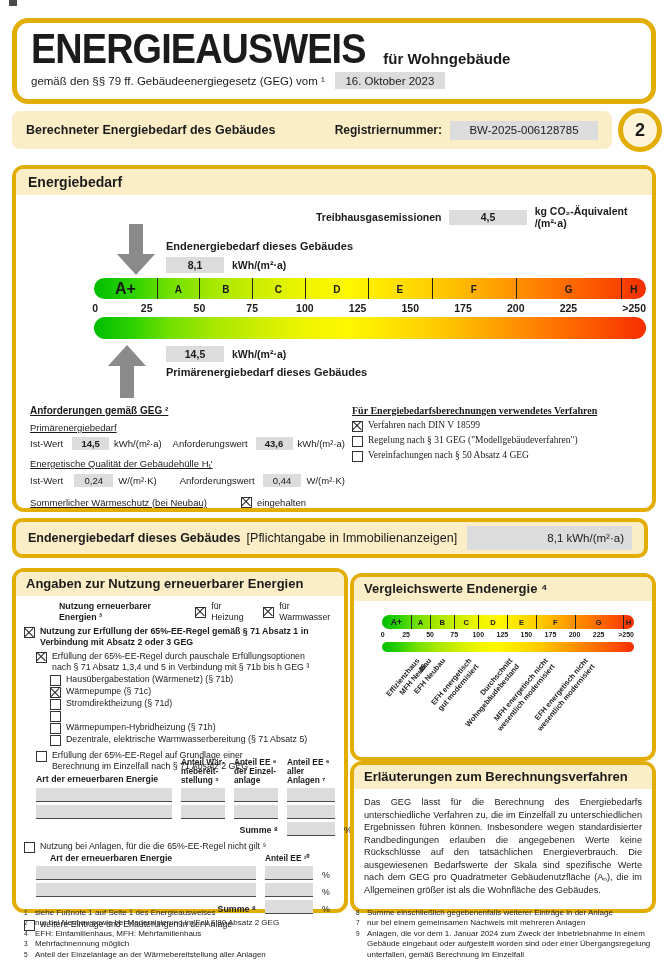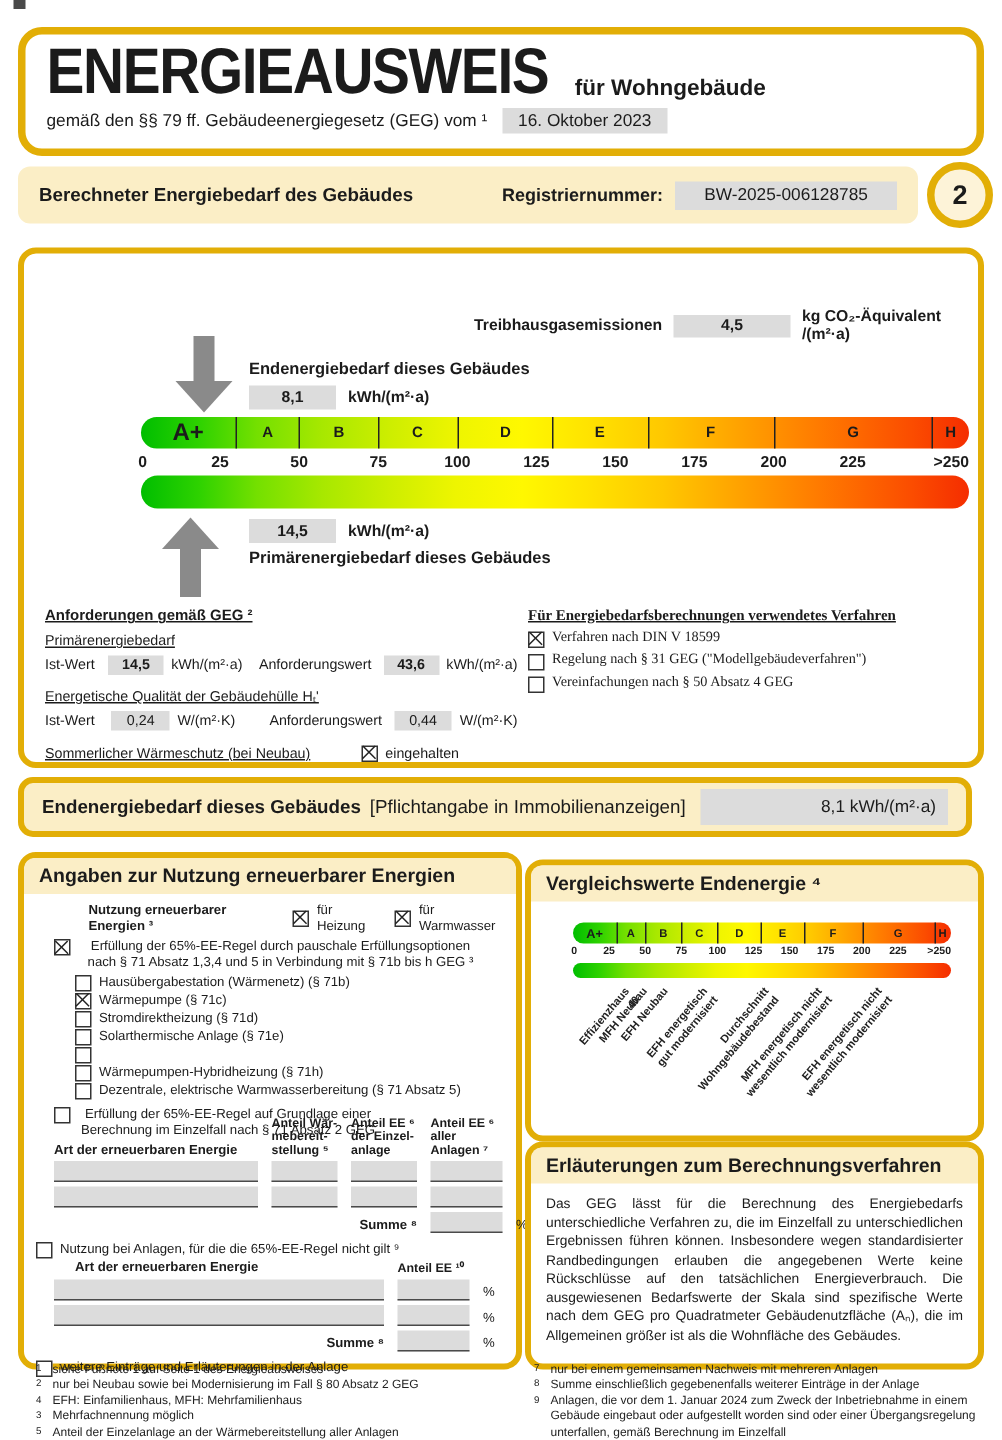--- a/index.html
+++ b/index.html
@@ -19,21 +19,21 @@
      #cdee00 30%,#eef500 38%,#fff800 46%,#ffe300 54%,#ffc800 63%,#ffa300 72%,#ff7a00 82%,#fb4d00 93%,#f52d00 100%);}
   .band-sep{position:absolute;top:0;bottom:0;width:1px;background:#222;}
   .band-label{position:absolute;top:50%;transform:translate(-50%,-50%);font-weight:bold;}
   .tick{position:absolute;top:0;transform:translateX(-50%);font-weight:bold;}
   
   .cb{position:relative;display:inline-block;width:9px;height:9px;border:1.2px solid #333;
       background:#fff;flex-shrink:0;margin-right:5px;margin-top:1px;}
   .cb.checked::before,.cb.checked::after{content:"";position:absolute;left:-2px;top:3.2px;width:12px;height:1.4px;background:#222;}
   .cb.checked::before{transform:rotate(45deg);}
   .cb.checked::after{transform:rotate(-45deg);}
-  .cbrow{display:flex;align-items:flex-start;text-align:center;}
+  .cbrow{display:flex;align-items:flex-start;}
   
   .arrow-down{position:absolute;width:38px;}
   .arrow-down .shaft{margin:0 auto;width:14px;height:30px;background:#8a8a8a;}
   .arrow-down .head{width:0;height:0;border-left:19px solid transparent;border-right:19px solid transparent;border-top:21px solid #8a8a8a;}
   .arrow-up{position:absolute;width:38px;}
   .arrow-up .shaft{margin:0 auto;width:14px;height:32px;background:#8a8a8a;}
   .arrow-up .head{width:0;height:0;border-left:19px solid transparent;border-right:19px solid transparent;border-bottom:21px solid #8a8a8a;}
   
   .t1{display:grid;grid-template-columns:136px 44px 44px 48px 14px;column-gap:9px;margin-left:12px;align-items:end;}
   .t1 .hd{font-weight:bold;font-size:8.3px;line-height:1.08;}
@@ -67,20 +67,21 @@
   <div class="abs" style="left:12px;top:111px;width:600px;height:38px;background:#fbeec6;border-radius:8px;display:flex;align-items:center;padding:0 14px;box-sizing:border-box;">
     <span class="b" style="font-size:12.5px;">Berechneter Energiebedarf des Gebäudes</span>
     <span class="b" style="font-size:12px;margin-left:auto;">Registriernummer:</span>
     <span class="greybox" style="width:148px;height:19px;margin-left:8px;font-size:11.5px;">BW-2025-006128785</span>
   </div>
   <div class="abs" style="left:618px;top:108px;width:34px;height:34px;border:5px solid #e2ae06;border-radius:50%;background:#fdf3d8;display:flex;align-items:center;justify-content:center;">
     <span class="b" style="font-size:18px;">2</span>
   </div>
 
   <div class="panel" style="left:12px;top:165px;width:636px;height:339px;">
+    <div class="strip" style="height:26px;line-height:26px;padding-left:12px;font-size:14px;border-radius:7px 7px 0 0;">Energiebedarf</div>
 
     <div class="abs" style="left:300px;top:36px;display:flex;align-items:center;font-size:10.5px;">
       <span class="b">Treibhausgasemissionen</span>
       <span class="greybox" style="width:84px;height:15px;margin-left:8px;font-size:10.5px;font-weight:bold;">4,5</span>
       <span class="b" style="margin-left:8px;">kg CO₂-Äquivalent /(m²·a)</span>
     </div>
 
     <div class="arrow-down" style="left:101px;top:55px;">
       <div class="shaft"></div>
         <div class="head"></div>
@@ -193,42 +194,42 @@
     <div style="padding:5px 8px 0 8px;font-size:8.8px;line-height:1.22;">
 
       <div style="display:flex;align-items:center;padding-left:35px;">
         <span class="b">Nutzung erneuerbarer Energien ³</span>
         <span class="cb checked" style="margin-left:14px;"></span>
         <span>für Heizung</span>
         <span class="cb checked" style="margin-left:12px;"></span>
         <span>für Warmwasser</span>
       </div>
 
+      <div class="cbrow" style="margin-top:4px;">
+        <span class="cb checked"></span>
+        <span class="b" style="width:288px;">Nutzung zur Erfüllung der 65%-EE-Regel gemäß § 71 Absatz 1 in Verbindung mit Absatz 2 oder 3 GEG</span>
+      </div>
 
       <div class="cbrow" style="margin-top:3px;margin-left:12px;">
         <span class="cb checked"></span>
         <span style="width:270px;">Erfüllung der 65%-EE-Regel durch pauschale Erfüllungsoptionen nach § 71 Absatz 1,3,4 und 5 in Verbindung mit § 71b bis h GEG ³</span>
       </div>
 
       <div style="margin-left:26px;margin-top:2px;">
         <div class="cbrow">
             <span class="cb"></span>
             <span>Hausübergabestation (Wärmenetz) (§ 71b)</span>
           </div>
         <div class="cbrow">
             <span class="cb checked"></span>
             <span>Wärmepumpe (§ 71c)</span>
           </div>
         <div class="cbrow">
             <span class="cb"></span>
             <span>Stromdirektheizung (§ 71d)</span>
-          </div>
-        <div class="cbrow">
-            <span class="cb"></span>
-            <span>Solarthermische Anlage (§ 71e)</span>
           </div>
         <div class="cbrow">
             <span class="cb"></span>
           </div>
         <div class="cbrow">
             <span class="cb"></span>
             <span>Wärmepumpen-Hybridheizung (§ 71h)</span>
           </div>
         <div class="cbrow">
             <span class="cb"></span>
@@ -375,28 +376,28 @@
         <span class="fn-n">5</span>
         <span>Anteil der Einzelanlage an der Wärmebereitstellung aller Anlagen</span>
       </div>
     <div class="fn">
         <span class="fn-n">6</span>
         <span>Anteil EE an der Wärmebereitstellung der Einzelanlage/aller Anlagen</span>
       </div>
   </div>
   <div class="abs" style="left:356px;top:908px;width:300px;">
     <div class="fn">
+        <span class="fn-n">8</span>
+        <span>Summe einschließlich gegebenenfalls weiterer Einträge in der Anlage</span>
+      </div>
+    <div class="fn">
         <span class="fn-n">7</span>
         <span>nur bei einem gemeinsamen Nachweis mit mehreren Anlagen</span>
       </div>
     <div class="fn">
-        <span class="fn-n">8</span>
-        <span>Summe einschließlich gegebenenfalls weiterer Einträge in der Anlage</span>
-      </div>
-    <div class="fn">
         <span class="fn-n">9</span>
         <span>Anlagen, die vor dem 1. Januar 2024 zum Zweck der Inbetriebnahme in einem Gebäude eingebaut oder aufgestellt worden sind oder einer Übergangsregelung unterfallen, gemäß Berechnung im Einzelfall</span>
       </div>
     <div class="fn">
         <span class="fn-n">10</span>
         <span>Anteil EE an der Wärmebereitstellung oder dem Wärme-/Kälteenergiebedarf</span>
       </div>
   </div>
 
 </div>

